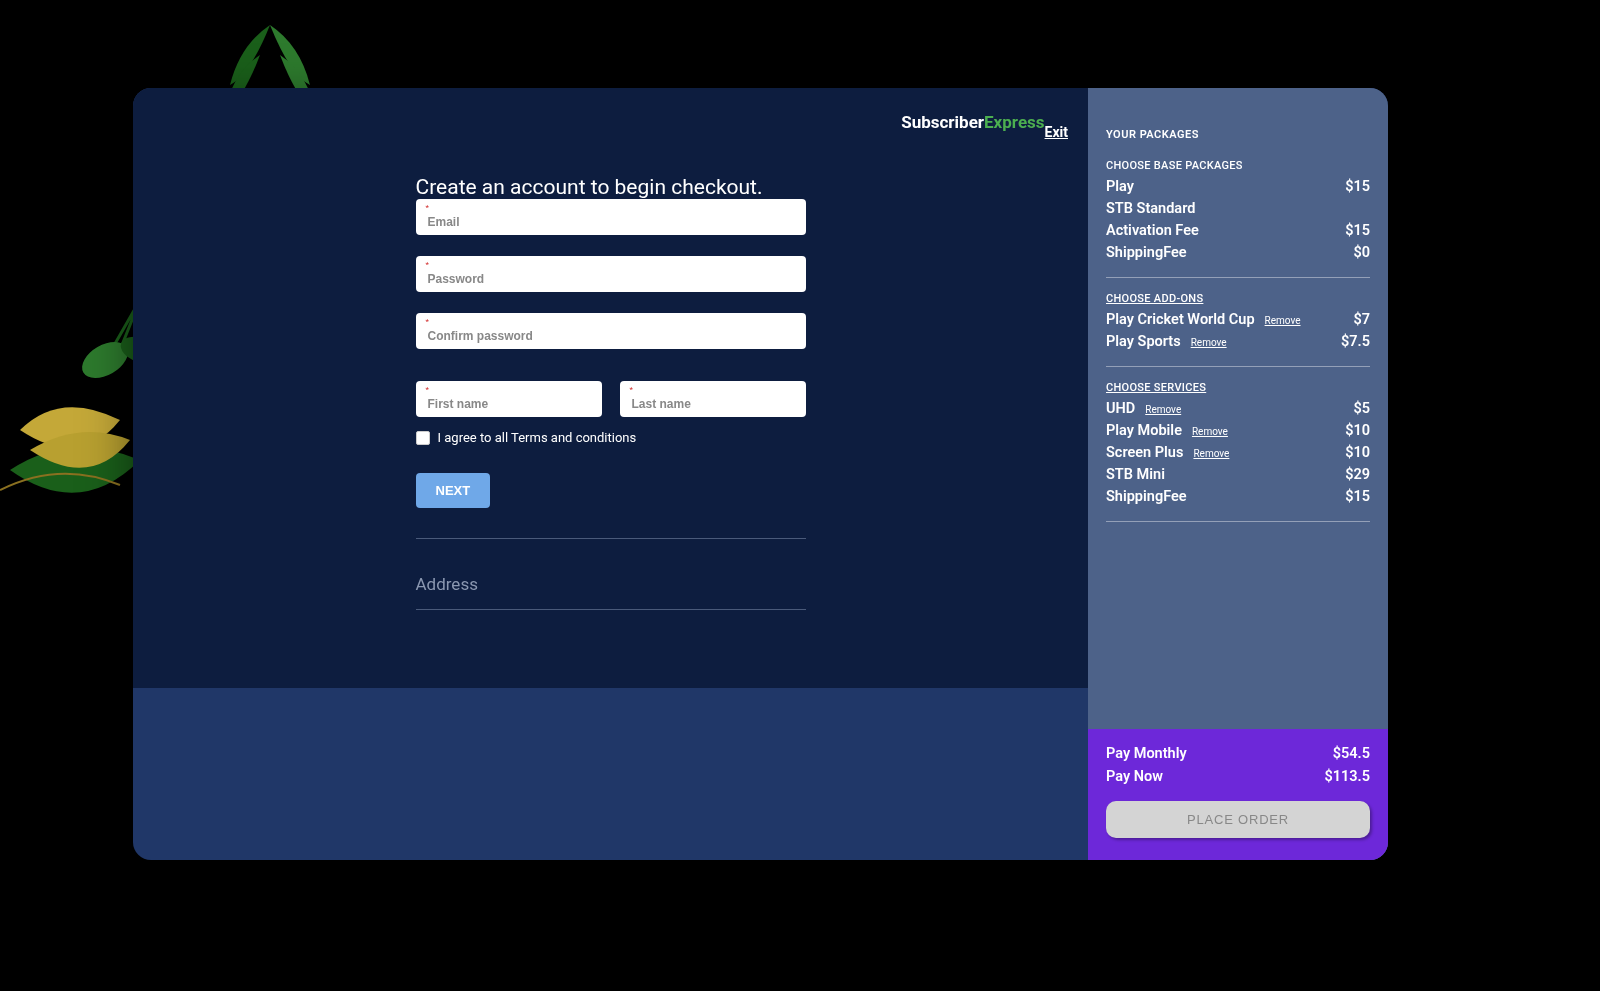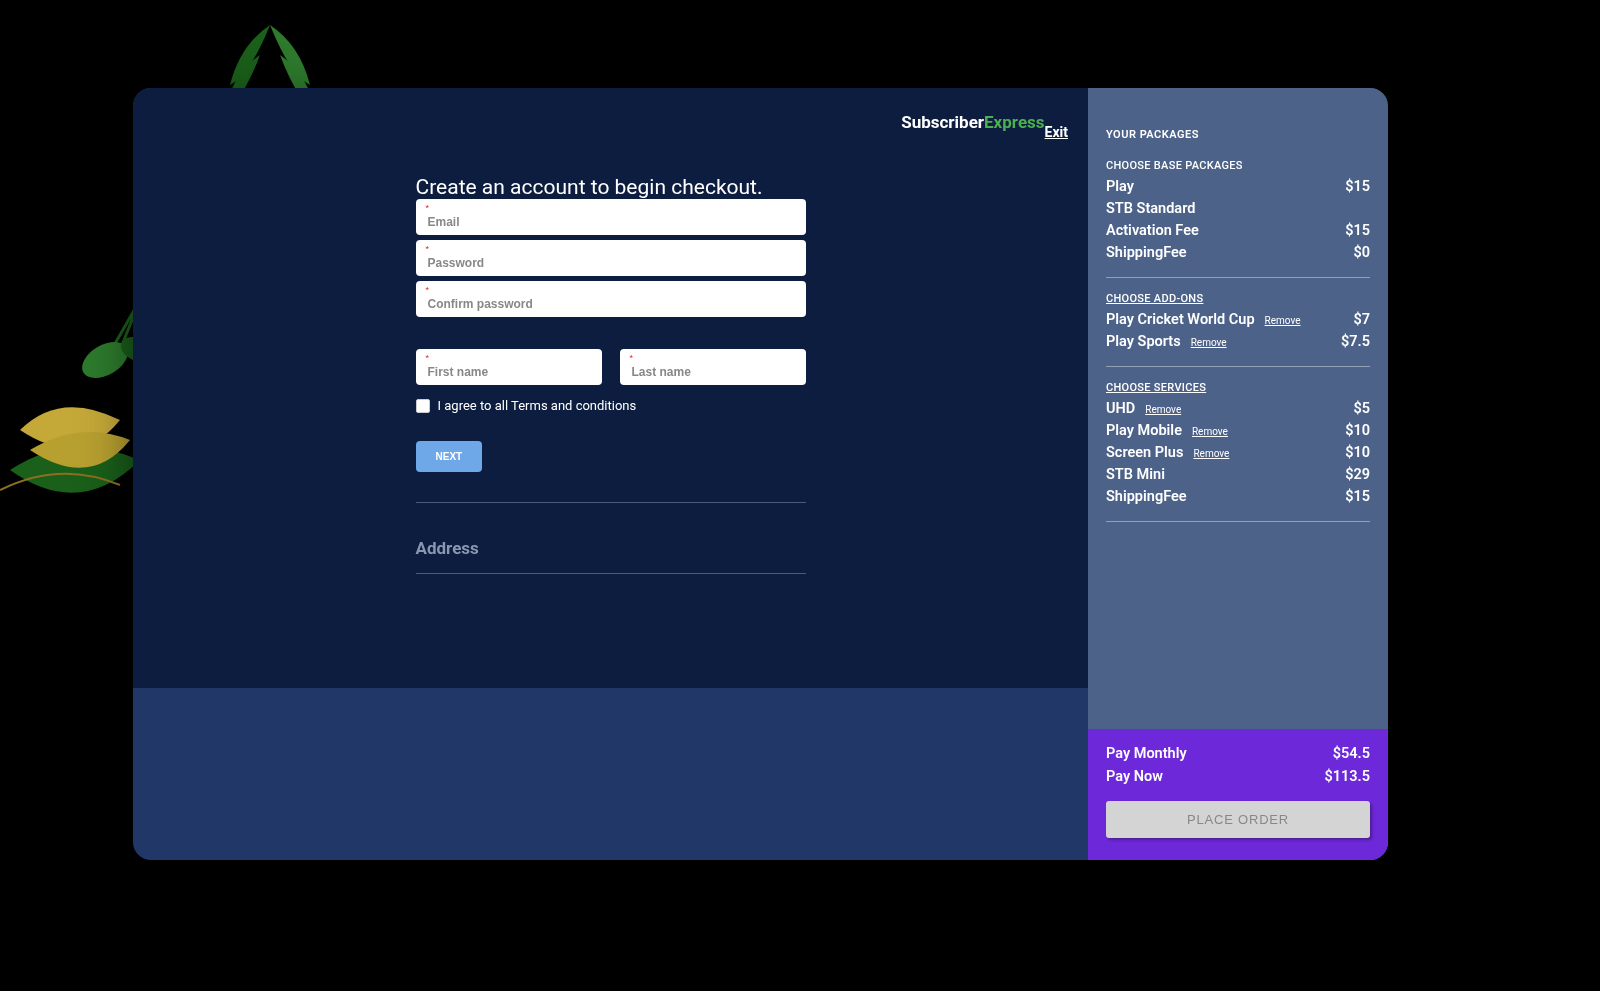--- a/index.html
+++ b/index.html
@@ -103,21 +103,21 @@
     
     .form-title {
       color: #fff;
       font-size: 21px;
       font-weight: 400;
       margin-top: 5px;
     }
     
     .input-wrapper {
       position: relative;
-      margin-bottom: 5px;
+      margin-bottom: 21px;
     }
     
     .input-wrapper::before {
       content: "*";
       position: absolute;
       top: 4px;
       left: 10px;
       color: #d32f2f;
       font-size: 8px;
       z-index: 2;
@@ -173,35 +173,35 @@
       color: #fff;
       font-size: 13px;
     }
     
     .next-button {
       background: #6FA8E8;
       color: #fff;
       border: none;
       border-radius: 4px;
       padding: 10px 20px;
-      font-size: 10px;
+      font-size: 13px;
       font-weight: 600;
       cursor: pointer;
       margin-bottom: 30px;
     }
     
     .step-divider {
       border-top: 1px solid #4a5a7a;
       margin-bottom: 20px;
     }
     
     .step-label {
       color: #8a97b0;
       font-size: 17px;
-      font-weight: 700;
+      font-weight: 400;
       padding: 15px 0;
       border-bottom: 1px solid #4a5a7a;
     }
     
     .sidebar {
       width: 300px;
       background: #4d6289;
       display: flex;
       flex-direction: column;
       font-size: 13px;
@@ -275,21 +275,21 @@
       font-size: 14.5px;
       font-weight: 600;
       margin-bottom: 6px;
     }
     
     .place-order-btn {
       width: 100%;
       background: #d4d4d4;
       color: #888;
       border: none;
-      border-radius: 3px;
+      border-radius: 10px;
       padding: 11px;
       font-size: 13px;
       font-weight: 500;
       letter-spacing: 0.8px;
       margin-top: 10px;
       box-shadow: 2px 2px 3px rgba(0,0,0,0.3);
     }
   </style>
 </head>
 <body>

